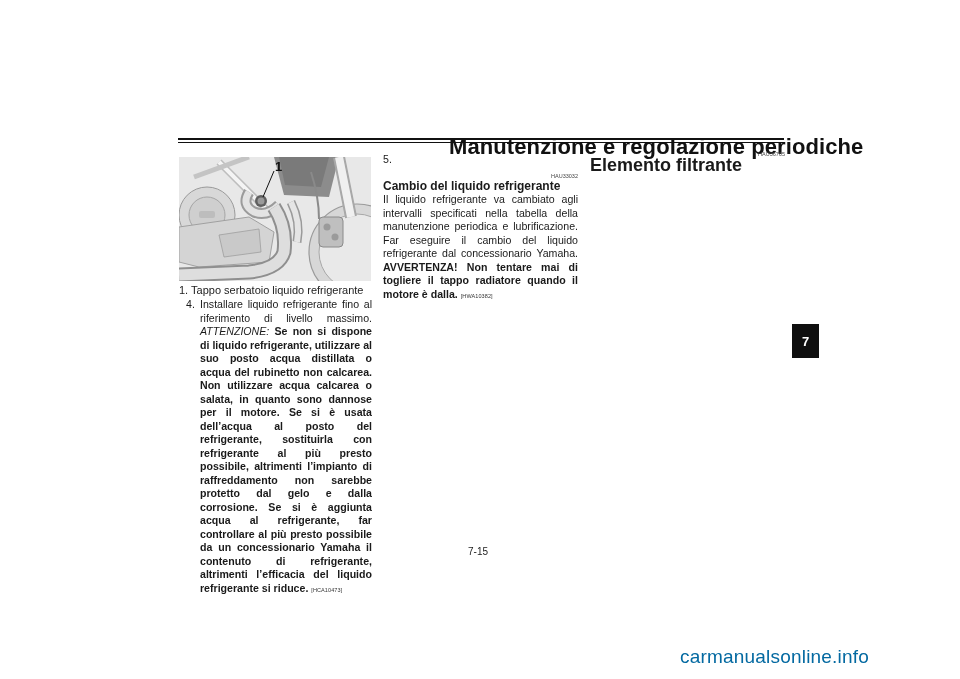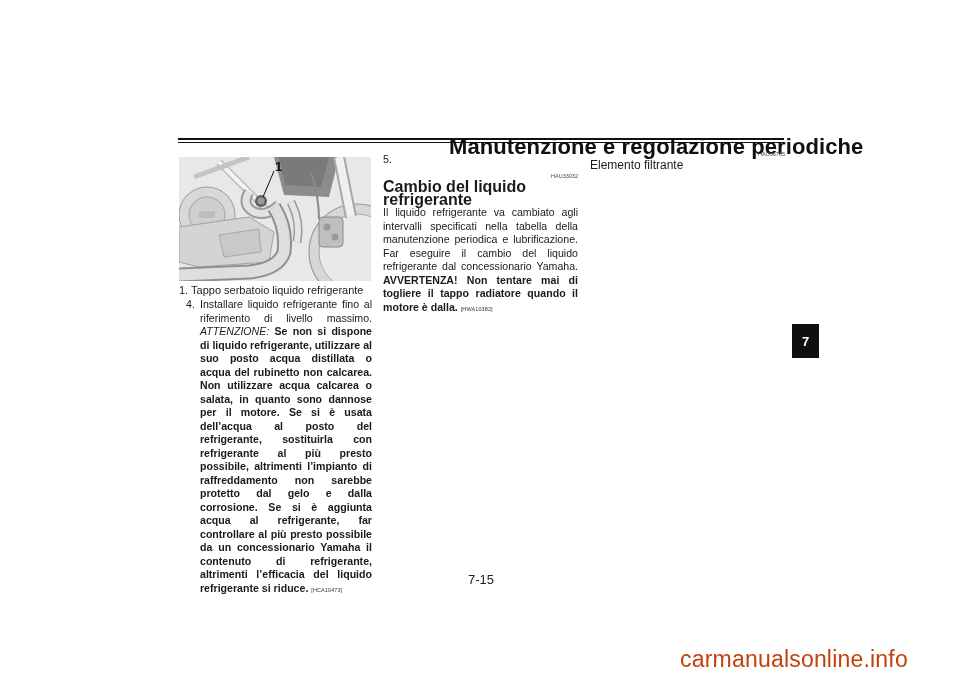--- a/index.html
+++ b/index.html
@@ -92,26 +92,26 @@
     vertical-align: baseline;
   }
   .code-right {
     text-align: right;
     font-size: 5.5px;
     color: #444;
     line-height: 8px;
   }
   .sec-head {
     font-weight: bold;
-    font-size: 16px;
+    font-size: 12px;
     line-height: 13px;
   }
   .sec-head-lg {
-    font-weight: normal;
-    font-size: 12px;
+    font-weight: bold;
+    font-size: 18px;
     line-height: 15px;
     margin-bottom: 2px;
   }
   .justify { text-align: justify; }
 
   .chapter-tab {
     position: absolute;
     left: 792px;
     top: 324px;
     width: 27px;
@@ -120,31 +120,31 @@
     color: #ffffff;
     font-weight: bold;
     font-size: 13px;
     display: flex;
     align-items: center;
     justify-content: center;
   }
   .page-number {
     position: absolute;
     left: 468px;
-    top: 572px;
-    font-size: 13px;
+    top: 546px;
+    font-size: 10px;
     color: #222;
     text-align: center;
   }
   .watermark {
     position: absolute;
     left: 680px;
     top: 646px;
-    font-size: 23px;
-    color: #c2410c;
+    font-size: 19px;
+    color: #0369a1;
     letter-spacing: 0.2px;
     white-space: nowrap;
   }
 </style>
 </head>
 <body>
 
 <div class="page-title">Manutenzione e regolazione periodiche</div>
 <div class="header-rule"></div>
 

